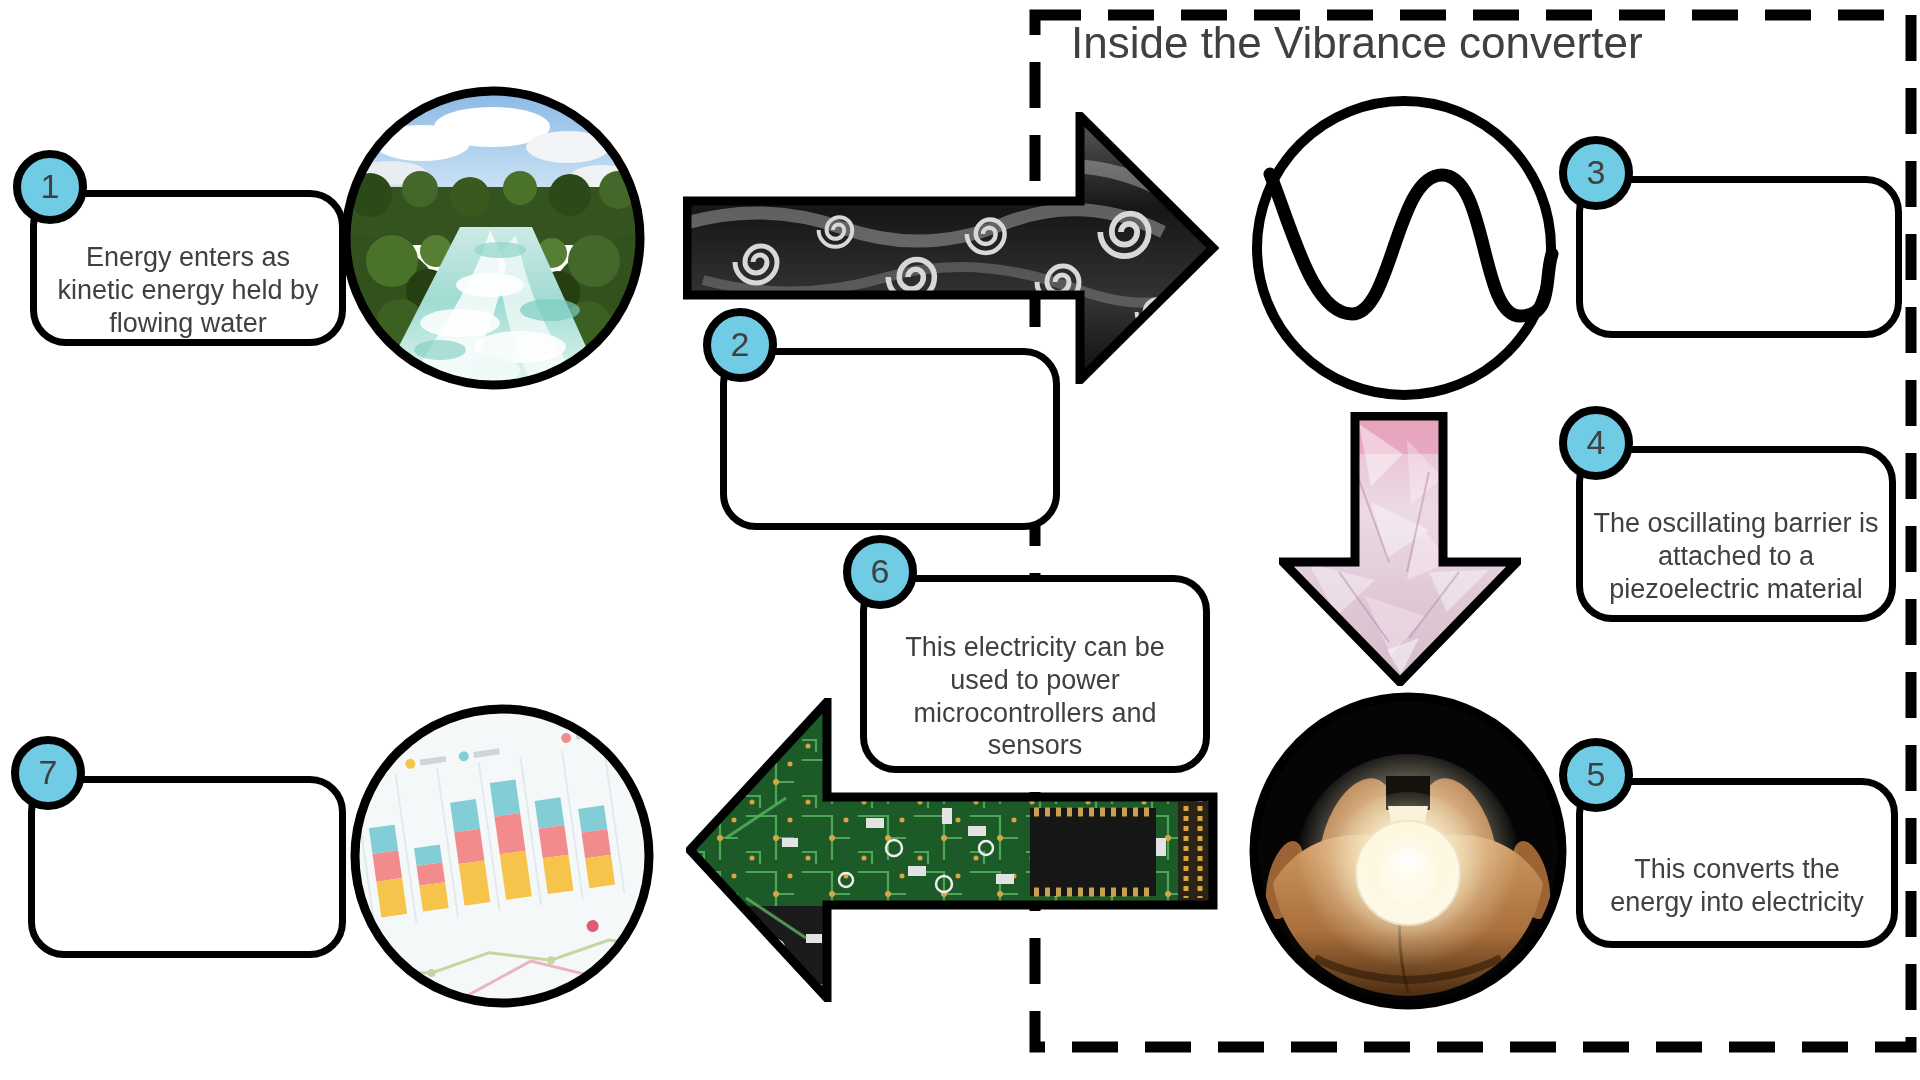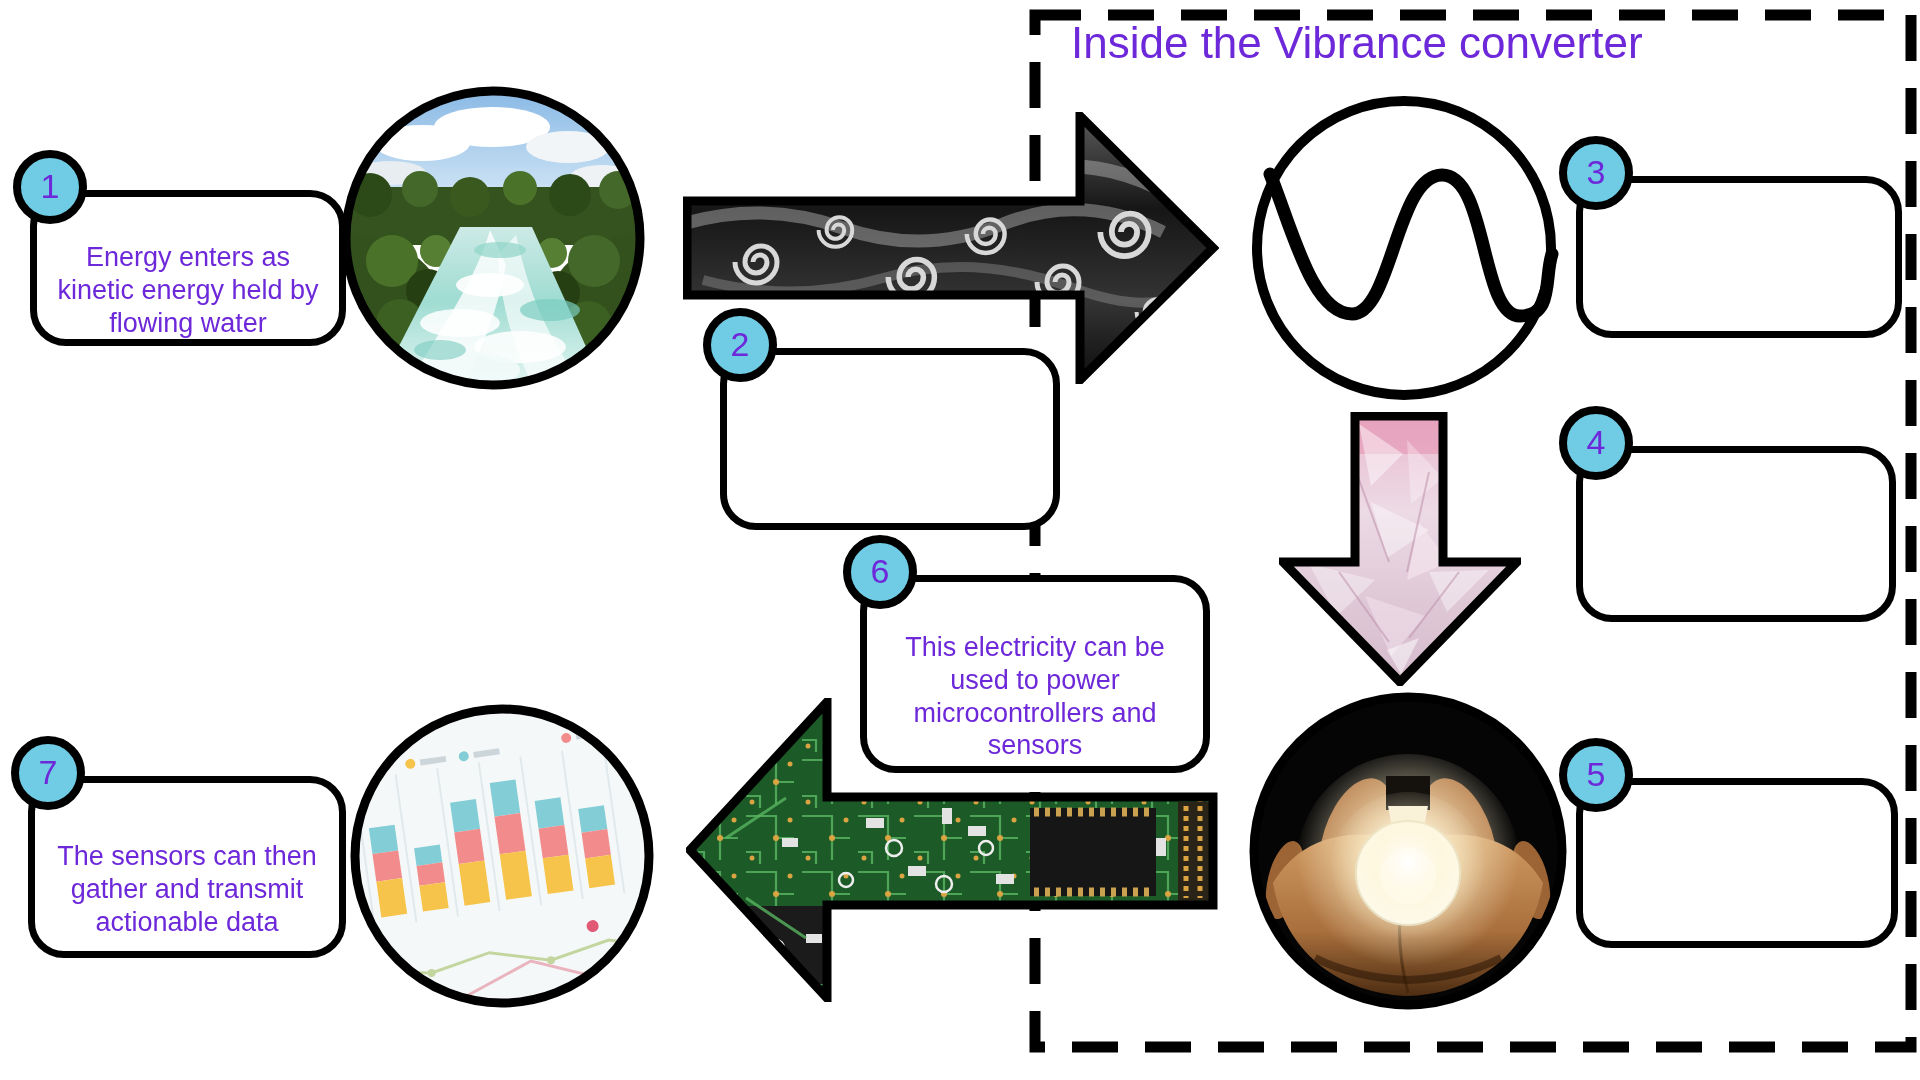--- a/index.html
+++ b/index.html
@@ -1,17 +1,17 @@
 <!DOCTYPE html>
 <html style="--badge-fill: #70cbe4; --outline: #000000; --canvas: #ffffff;"><head>
 <meta charset="utf-8">
 <style>
   html,body{margin:0;padding:0;background:#fff;}
   #canvas{position:relative;width:1920px;height:1080px;background:var(--canvas,#fff);overflow:hidden;
-          font-family:"Liberation Sans",sans-serif;color:#6d28d9;}
+          font-family:"Liberation Sans",sans-serif;color:#404040;}
   .step-box{position:absolute;background:#fff;border:7px solid var(--outline,#000);border-radius:36px;
             display:flex;align-items:center;justify-content:center;text-align:center;
             box-sizing:border-box;font-size:27px;line-height:1.22;z-index:30;}
   .step-box .txt{padding:4px 10px;margin-top:45px;}
   .badge{position:absolute;left:-24px;top:-47px;width:58px;height:58px;border-radius:50%;
          border:8px solid var(--outline,#000);background:var(--badge-fill,#70cbe4);
          display:flex;align-items:center;justify-content:center;font-size:34px;z-index:40;}
   .title{position:absolute;left:1071px;top:18px;font-size:44px;z-index:25;white-space:nowrap;}
   svg{display:block;}
   .gfx{position:absolute;z-index:20;}
@@ -306,35 +306,36 @@
   <div class="step-box" style="left:1576px;top:176px;width:326px;height:162px">
     <div class="badge">
         <span>3</span>
       </div>
   </div>
 
   <div class="step-box" style="left:1576px;top:446px;width:320px;height:176px">
     <div class="badge">
         <span>4</span>
       </div>
+    <div class="txt">The oscillating barrier is attached to a piezoelectric material</div>
   </div>
 
   <div class="step-box" style="left:1576px;top:778px;width:322px;height:170px">
     <div class="badge">
         <span>5</span>
       </div>
+    <div class="txt">This converts the energy into electricity</div>
   </div>
 
   <div class="step-box" style="left:860px;top:575px;width:350px;height:198px">
     <div class="badge">
         <span>6</span>
       </div>
     <div class="txt">This electricity can be used to power microcontrollers and sensors</div>
   </div>
 
   <div class="step-box" style="left:28px;top:776px;width:318px;height:182px">
     <div class="badge">
         <span>7</span>
       </div>
-    <div class="txt">The sensors can then gather and transmit actionable data</div>
   </div>
 
 </div>
 
 </body></html>

